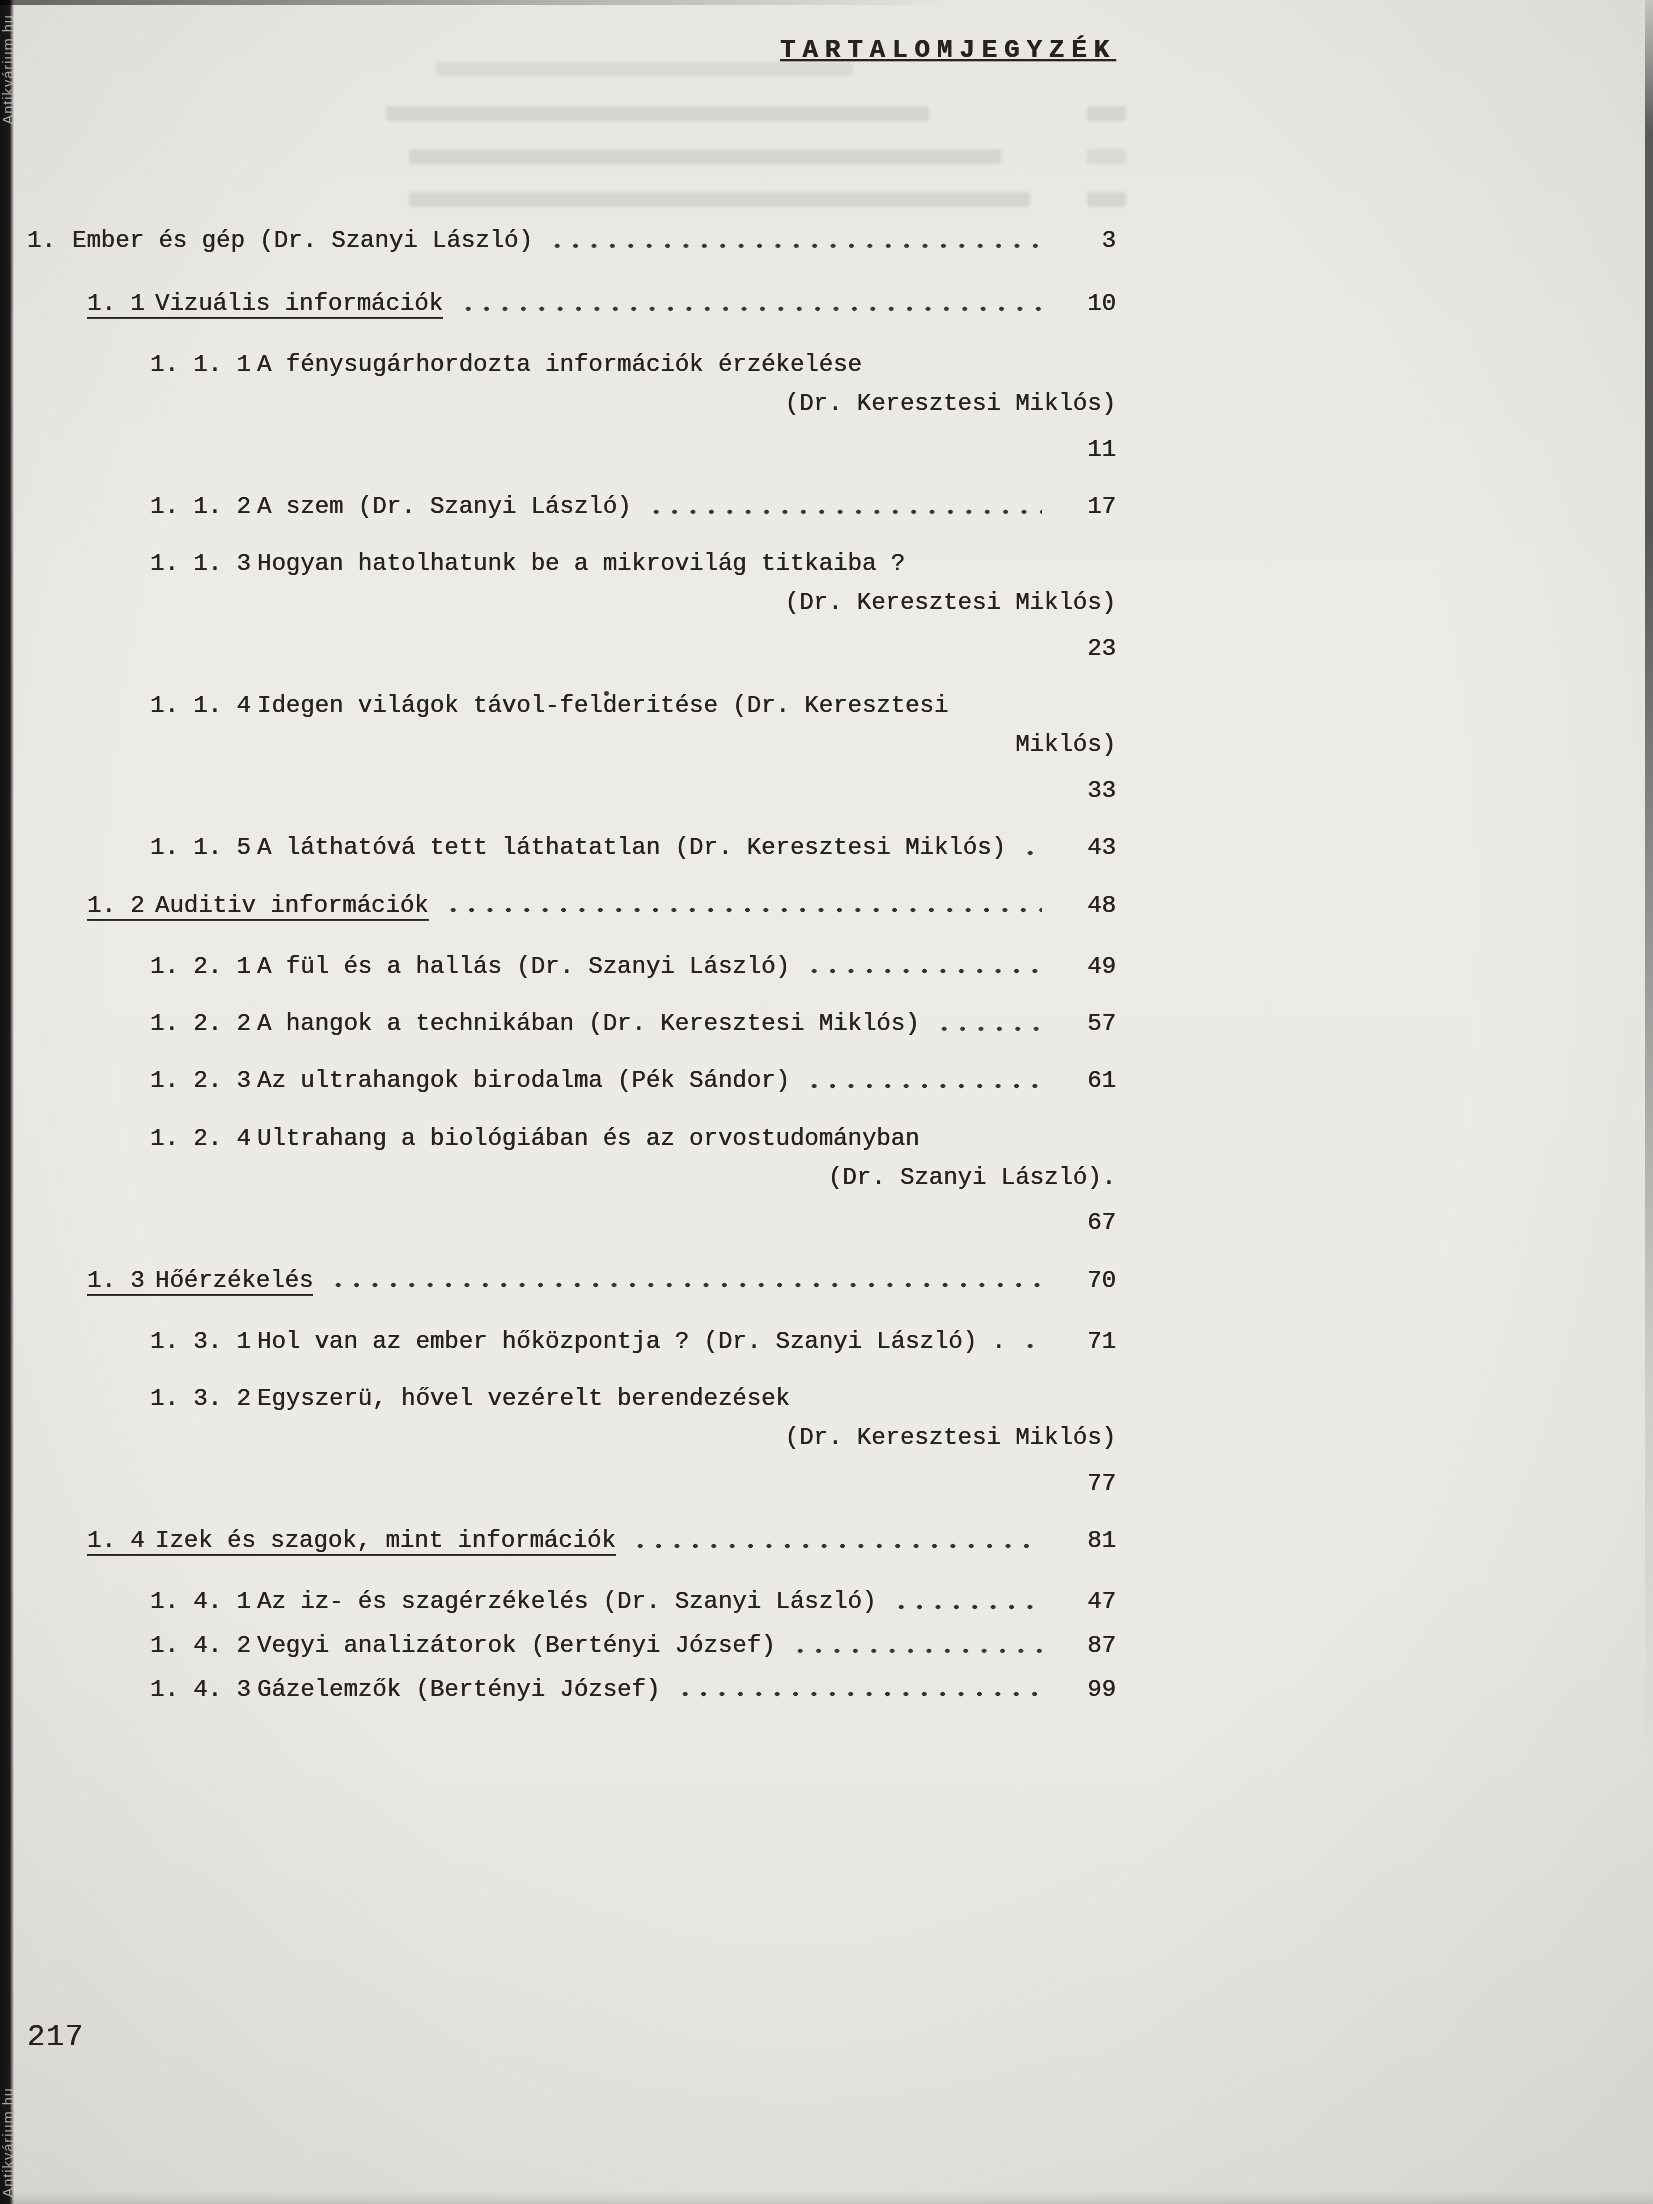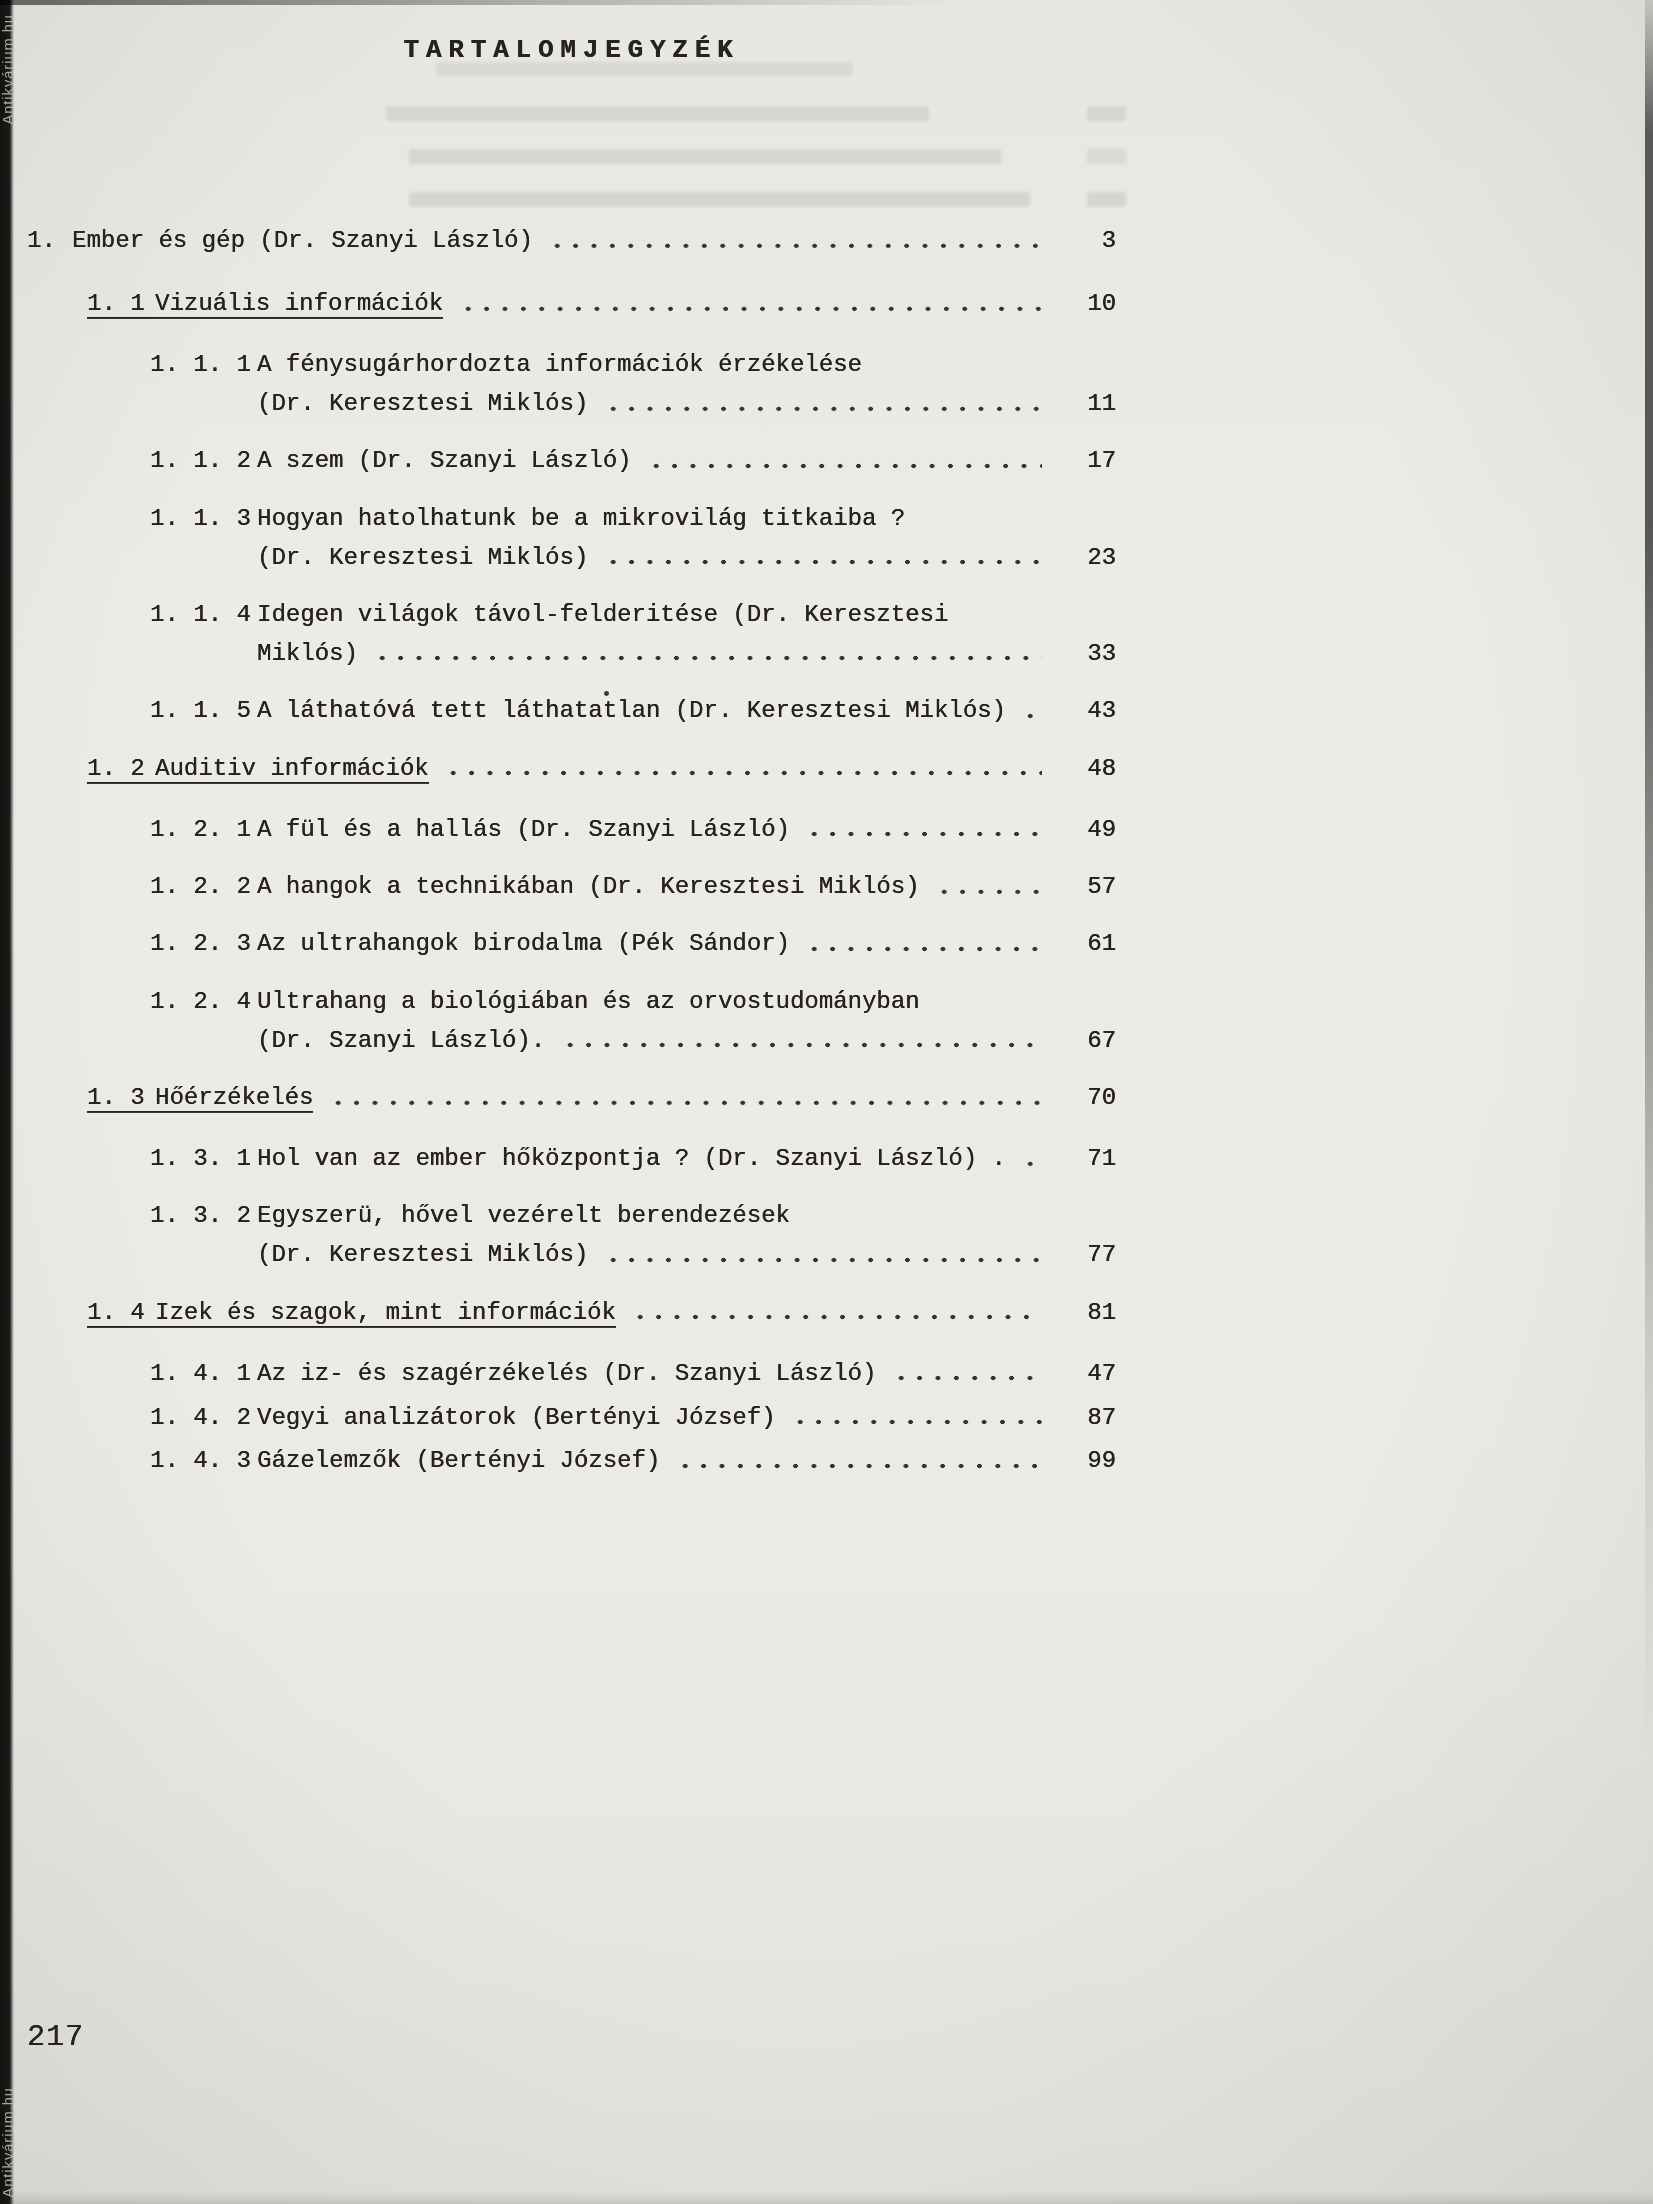--- a/index.html
+++ b/index.html
@@ -76,44 +76,45 @@
   .ghost .gn1 { left: 767px; top: 50px; width: 39px; }
   .ghost .gn2 { left: 767px; top: 93px; width: 39px; background: rgba(96,94,88,0.10); }
   .ghost .gn3 { left: 767px; top: 136px; width: 39px; }
 
   .content {
     position: absolute; left: 27px; top: 35px; width: 1089px; z-index: 2;
   }
 
   .title {
     margin: 0 0 157px 0;
-    text-align: center;
+    text-align: right;
     font-size: 26px;
     font-weight: bold;
     letter-spacing: 6.8px;
     text-shadow: 0.3px 0.3px 0 currentColor;
+    text-decoration: underline;
   }
 
   .toc { width: 1089px; }
 
   .entry { margin-bottom: 20.4px; }
   .entry.lvl0 { margin-bottom: 26px; }
   .entry.lvl1 { margin-top: 13.6px; margin-bottom: 24px; padding-left: 60px; }
   .entry.lvl2 { padding-left: 123px; }
   .entry:nth-last-child(-n+2) { margin-bottom: 6.8px; }
   .entry:nth-last-child(3) { margin-bottom: 6.8px; }
 
   .line {
     display: flex;
     align-items: flex-end;
     line-height: 37px;
     font-size: 24px;
     text-shadow: 0.3px 0.3px 0 currentColor;
   }
-  .line + .line { margin-top: 1.9px; }
+  .line + .line { margin-top: 1.9px; flex-direction: column; }
 
   .head { display: inline-flex; flex: none; }
   .head.underline {
     background: linear-gradient(var(--ink,#26231f), var(--ink,#26231f)) left calc(100% - 2.9px) / 100% 1.9px no-repeat;
   }
 
   .num { flex: none; white-space: pre; }
   .lvl0 .num { width: 45px; }
   .lvl1 .num { width: 68px; }
   .lvl2 .num { width: 107px; }

